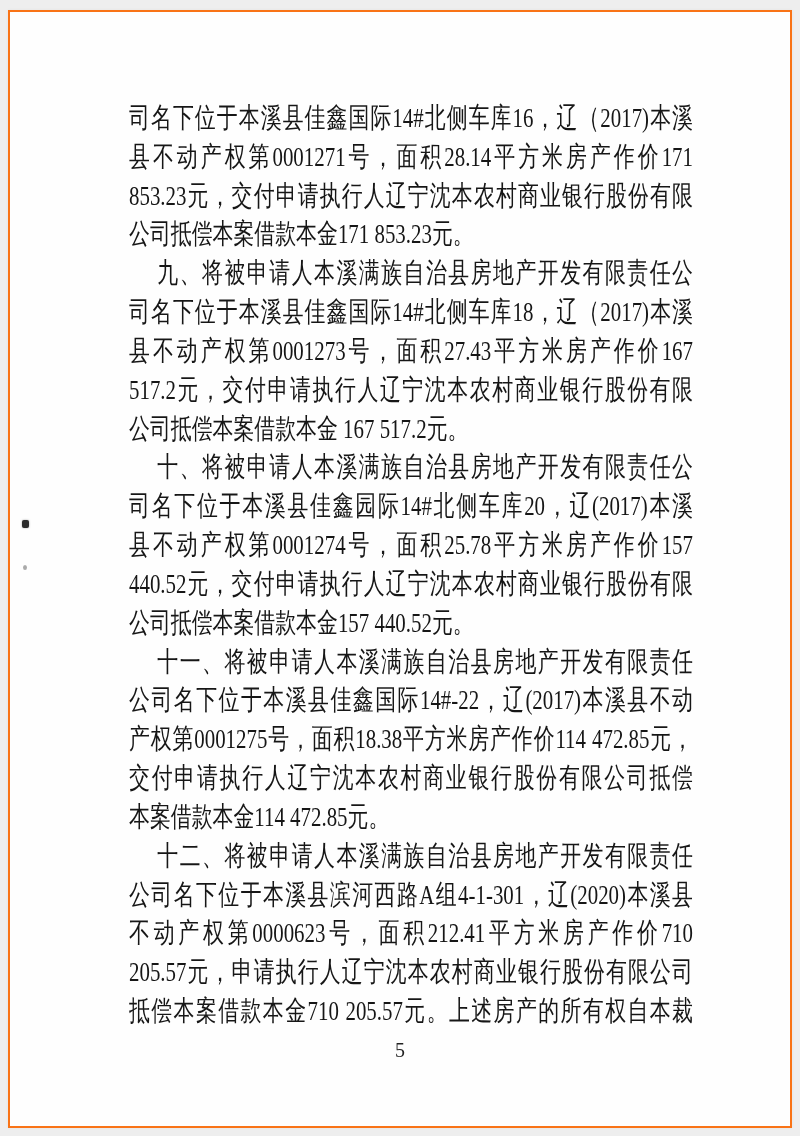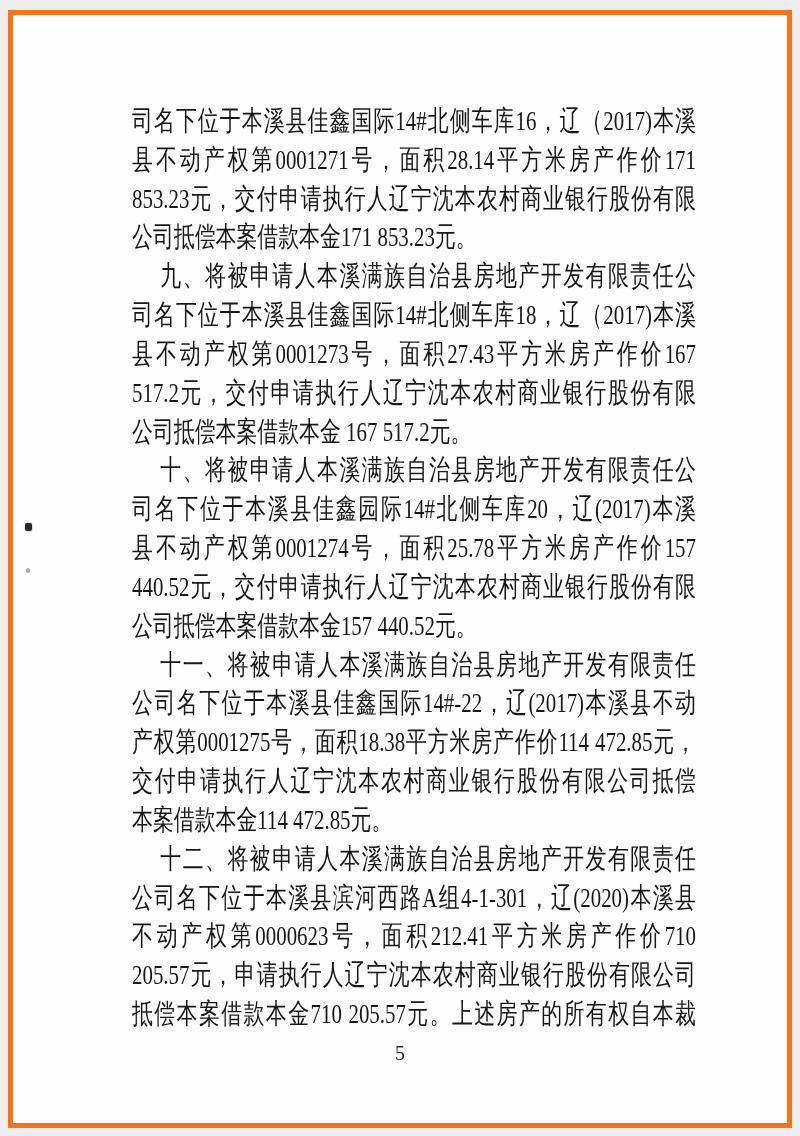--- a/index.html
+++ b/index.html
@@ -14,21 +14,21 @@
     overflow: hidden;
     font-family: "Liberation Serif", "DejaVu Serif", serif;
   }
   .page {
     position: absolute;
     left: 8px;
     top: 10px;
     width: 784px;
     height: 1118px;
     background: #fefefe;
-    border: 5px solid #f97316;
+    border: 2px solid #f97316;
     box-sizing: border-box;
     box-shadow: 0 0 3px rgba(0,0,0,0.05);
   }
   .doc-text {
     position: absolute;
     left: 119px;
     top: 87px;
     width: 756px;
     color: #161616;
   }

